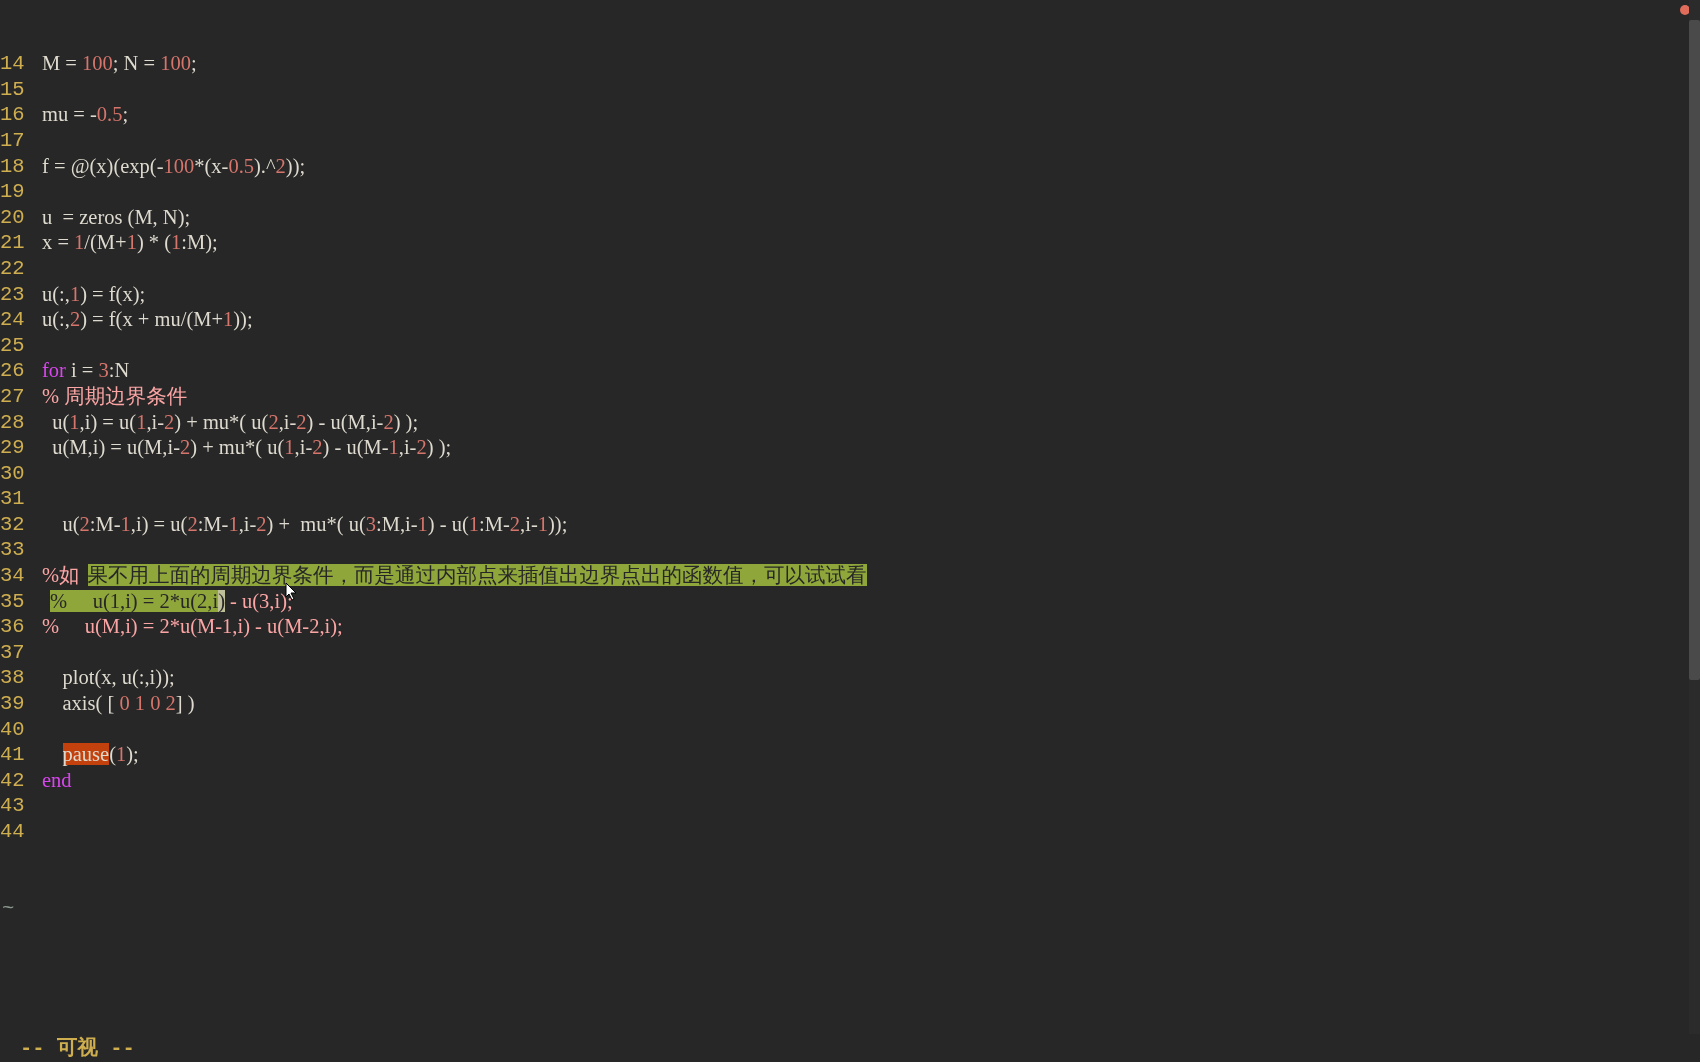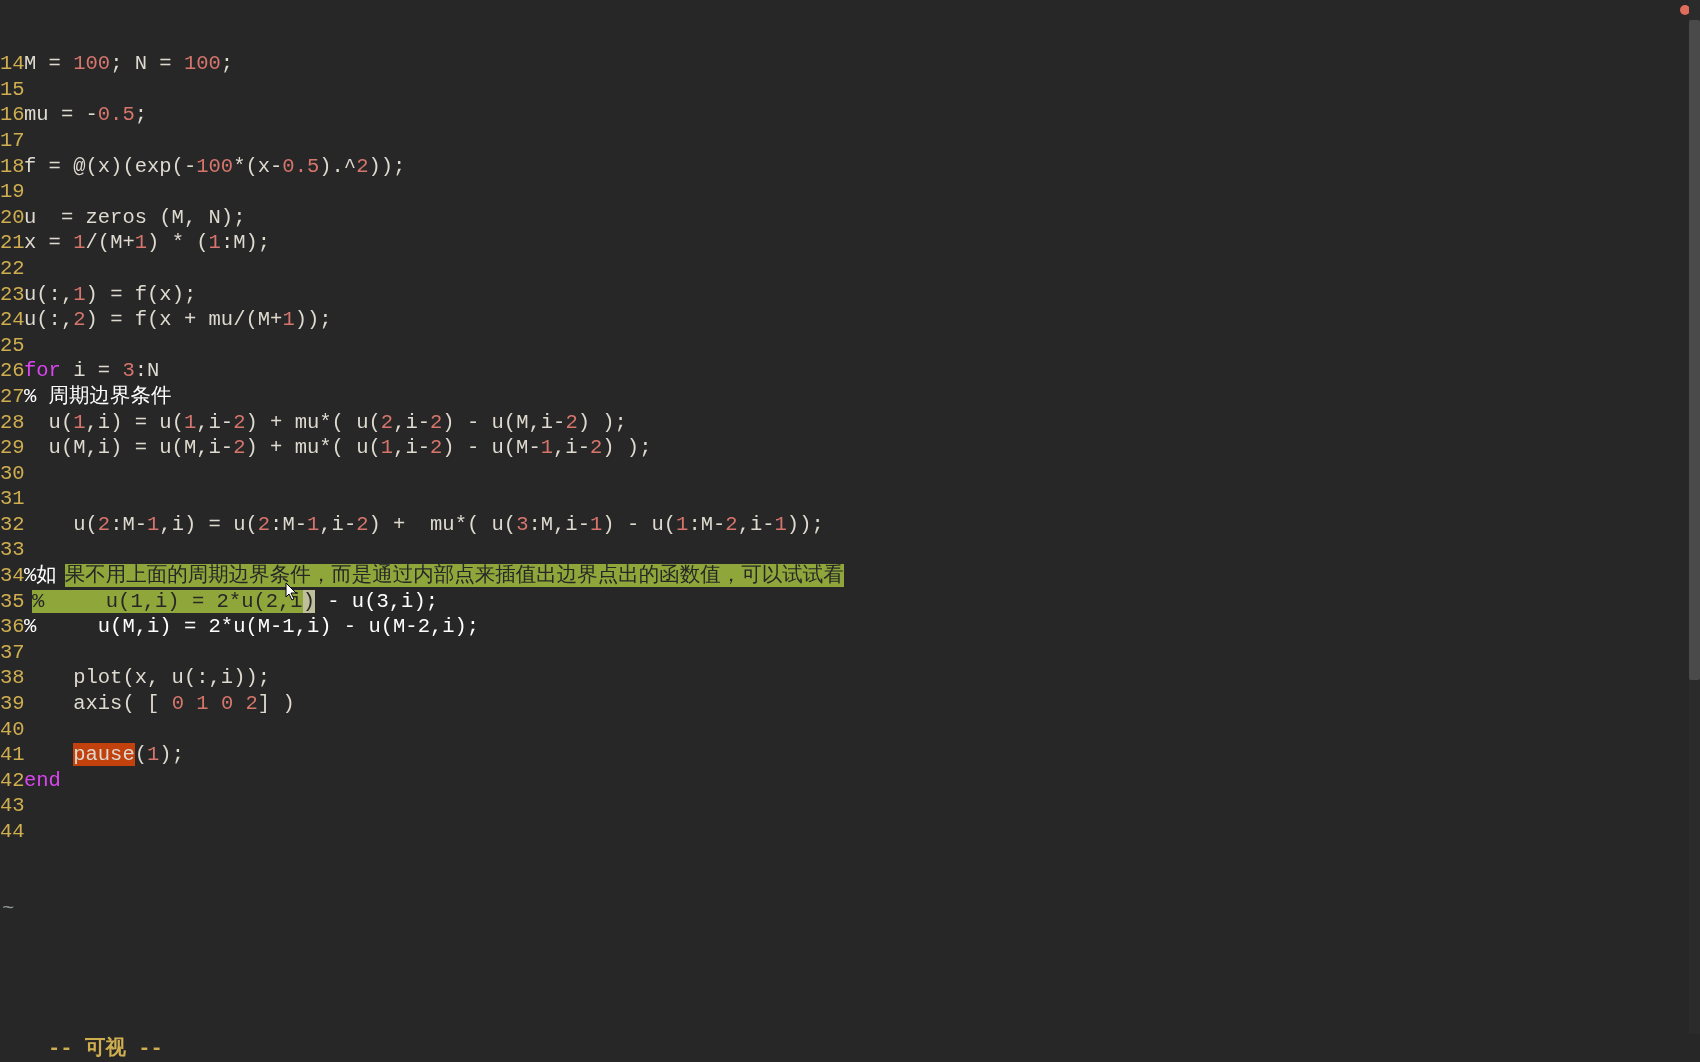--- a/index.html
+++ b/index.html
@@ -19,35 +19,36 @@
     left: 0;
     right: 0;
     bottom: 28px;
     white-space: pre;
   }
   .line {
     display: flex;
     height: 25.6px;
   }
   .lineno {
-    width: 24px;
+    width: 42px;
     text-align: right;
     color: #cfae50;
     padding-right: 22px;
     flex-shrink: 0;
     user-select: none;
   }
   .code {
     color: #dedacf;
     position: relative;
+    font-family: Liberation Serif, serif;
   }
   .kw   { color: #d946ef; }            
   .num  { color: #d5756c; }            
   .ident{ color: #dedacf; }            
-  .comment { color: #ffffff; }         
+  .comment { color: #fca5a5; }         
   .pausehl {
     background: #c2410c;
     color: #dedacf;
   }
   .visual-sel {
     background: #8fa63a;
     color: #272727;
     margin-left: 8px;
   }
   .cursor-block {
@@ -59,23 +60,22 @@
     padding-left: 2px;
   }
   .status {
     position: absolute;
     left: 0;
     right: 0;
     bottom: 0;
     height: 28px;
     color: #cfae50;
     font-weight: bold;
-    padding-left: 8px;
+    padding-left: 20px;
     padding-top: 2px;
-    margin-left: 40px;
   }
   .close-dot {
     position: absolute;
     top: 5px;
     right: 10px;
     width: 10px;
     height: 10px;
     border-radius: 50%;
     background: #e06c5b;
   }

